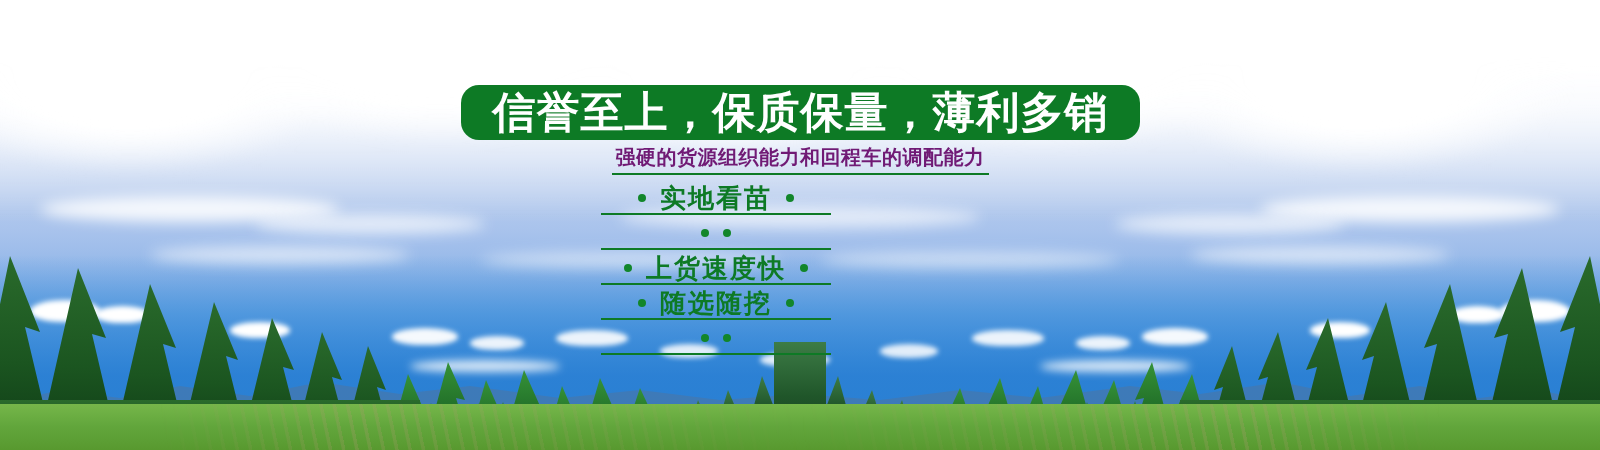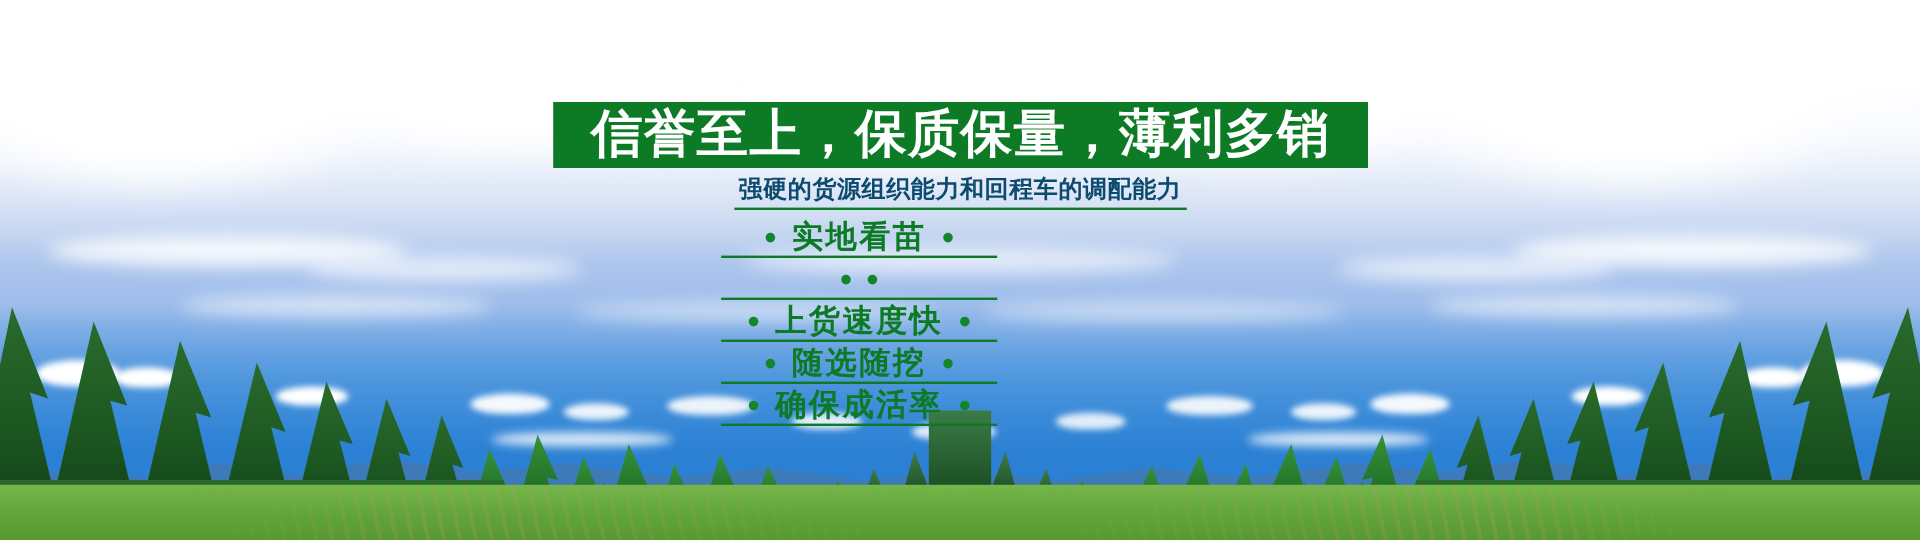--- a/index.html
+++ b/index.html
@@ -104,39 +104,39 @@
   .content {
     position:absolute; left:0; top:0; width:1600px; height:450px;
     text-align:center;
   }
 
   .headline-bar {
     position:absolute;
     left:461px; top:85px;
     width:679px; height:55px;
     background:#0d7a25;
-    display:flex; align-items:center; justify-content:center;
+    display:flex; align-items:center; justify-content:center;border-radius:18px;
   }
   .headline-text {
     color:#ffffff;
     font-size:43px;
     font-weight:bold;
     letter-spacing:1px;
     line-height:1;
     white-space:nowrap;
     font-family:"DejaVu Sans","Liberation Sans",sans-serif;
   }
 
   .subtitle-wrap {
     position:absolute; left:0; top:145px; width:1600px;
     text-align:center;
   }
   .subtitle {
     display:inline-block;
-    color:#0c4a6e;
+    color:#701a75;
     font-size:20px;
     font-weight:bold;
     letter-spacing:.5px;
     padding:0 4px 3px 4px;
     border-bottom:2px solid #0d7a25;
     line-height:1.25;
     font-family:"DejaVu Sans","Liberation Sans",sans-serif;
   }
 
   .bullets {
@@ -366,21 +366,20 @@
 
       <div class="bullet-row">
         <span class="bullet-dot"></span>
         <span class="bullet-label">随选随挖</span>
         <span class="bullet-dot"></span>
         <span class="rule"></span>
       </div>
 
       <div class="bullet-row">
         <span class="bullet-dot"></span>
-        <span class="bullet-label">确保成活率</span>
         <span class="bullet-dot"></span>
         <span class="rule"></span>
       </div>
 
     </div>
   </div>
 
 </div>
 
 </body></html>

